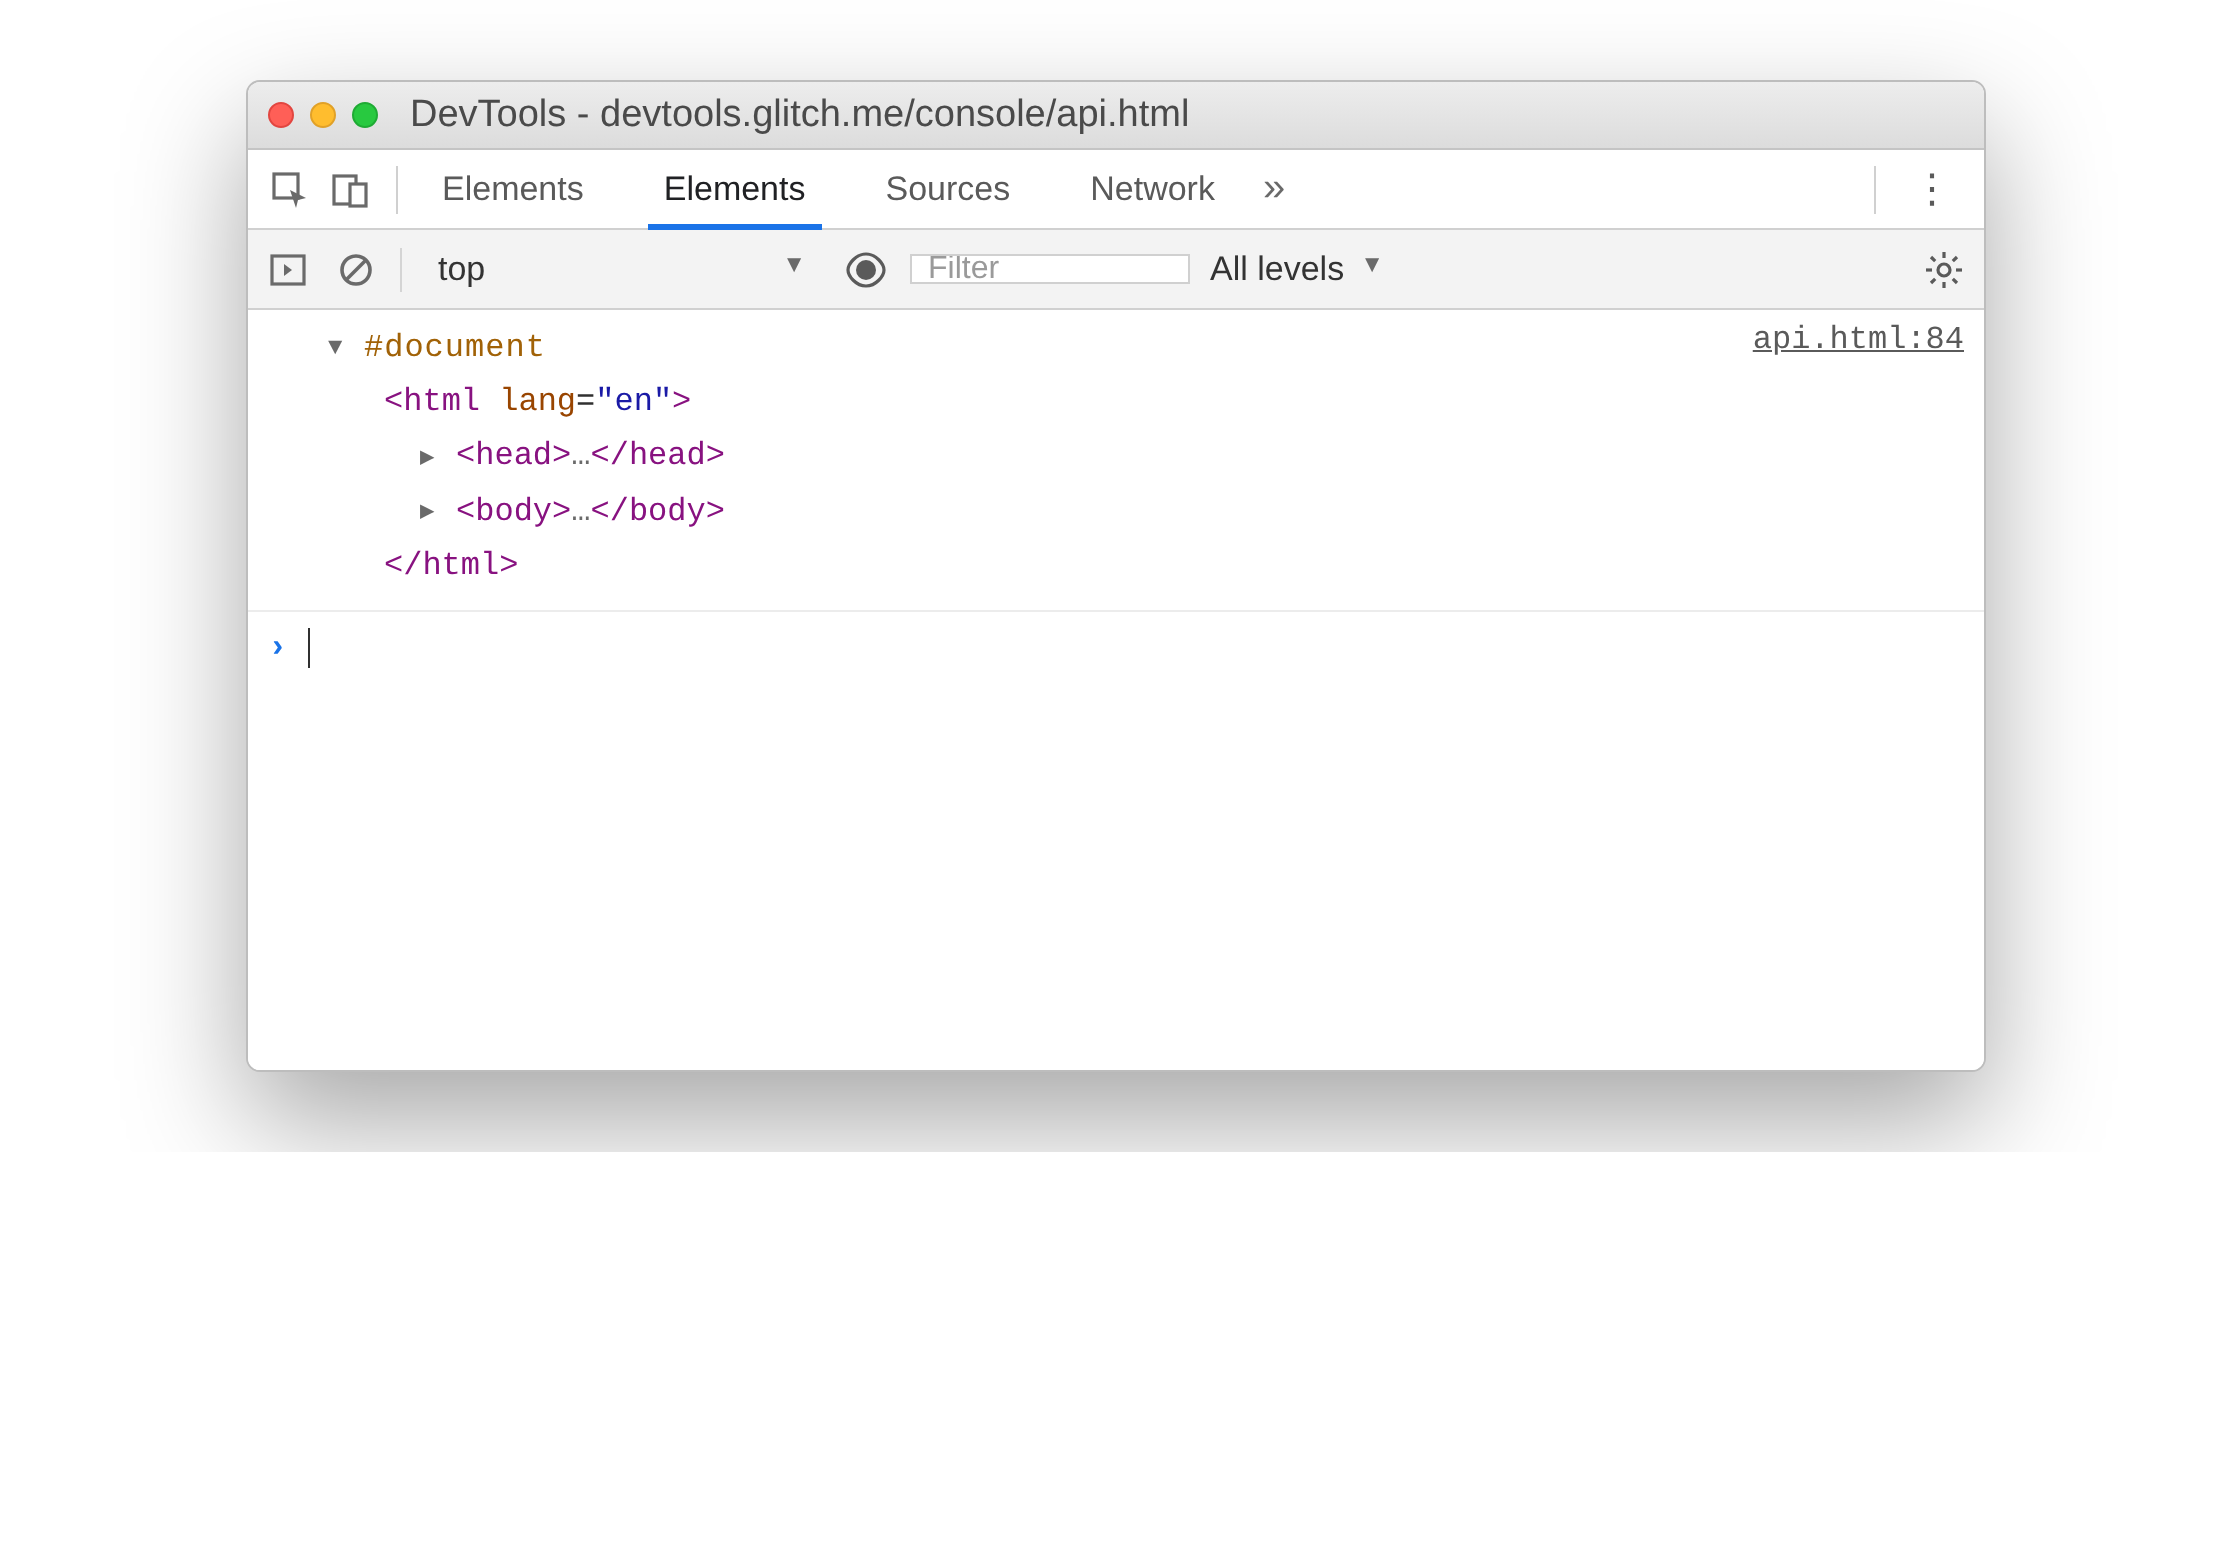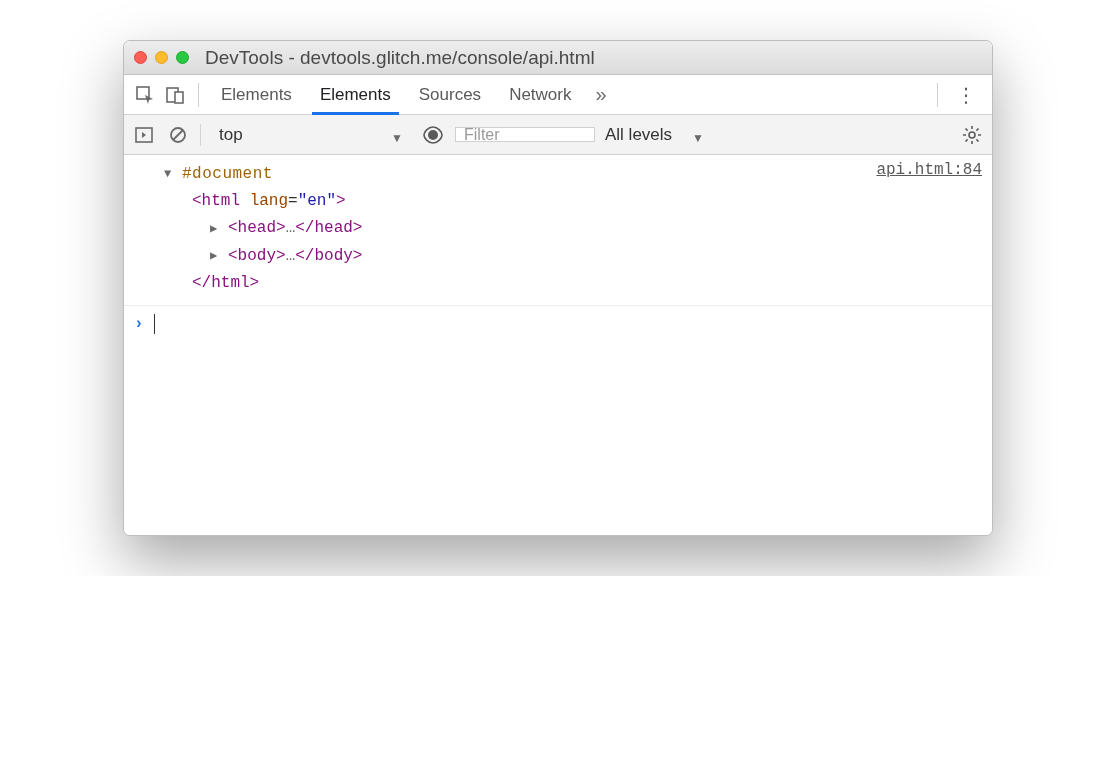--- a/index.html
+++ b/index.html
@@ -38,21 +38,21 @@
     height: 40px;
     border-bottom: 1px solid #d0d0d0;
     display: flex;
     align-items: center;
     padding: 0 6px;
     font-size: 17px;
     color: #5a5a5a;
   }
   .tabbar .icon-btn { width: 30px; height: 30px; display: flex; align-items: center; justify-content: center; color: #6a6a6a; }
   .tabbar .divider { width: 1px; height: 24px; background: #d0d0d0; margin: 0 8px; }
-  .tabs { display: flex; gap: 0; align-items: stretch; height: 100%; text-align: right; }
+  .tabs { display: flex; gap: 12px; align-items: stretch; height: 100%; text-align: right; }
   .tab { padding: 0 14px; display: flex; align-items: center; cursor: default; position: relative; }
   .tab.active { color: #202124; }
   .tab.active::after {
     content: "";
     position: absolute; left: 6px; right: 6px; bottom: -1px;
     height: 3px; background: #1a73e8;
   }
   .tabbar .more { margin-left: 10px; font-size: 20px; color: #6a6a6a; }
   .tabbar .spacer { flex: 1; }
   .kebab { font-size: 20px; color: #5a5a5a; padding: 0 10px; }
@@ -63,35 +63,35 @@
     display: flex;
     align-items: center;
     padding: 0 8px;
     gap: 10px;
     font-size: 17px;
     color: #5a5a5a;
     background: #f3f3f3;
   }
   .toolbar .icon { width: 24px; height: 24px; display: flex; align-items: center; justify-content: center; }
   .context-select {
-    display: flex; align-items: flex-end; gap: 0;
+    display: flex; align-items: flex-start; gap: 0;
     padding: 2px 8px; min-width: 200px;
     justify-content: space-between;
     color: #333;
   }
   .context-select .caret { color: #6a6a6a; font-size: 12px; }
   .filter-input {
     border: 1px solid #d0d0d0;
     background: #fff;
     height: 15px; width: 140px;
     padding: 0 8px; font-size: 16px;
     color: #333;
   }
   .filter-input::placeholder { color: #9a9a9a; }
-  .levels { display: flex; align-items: flex-end; gap: 20px; color: #333; }
+  .levels { display: flex; align-items: flex-start; gap: 8px; color: #333; }
   .levels .caret { font-size: 12px; color: #6a6a6a; }
   .gear { margin-left: auto; }
   
   .console-area {
     font-family: Menlo, Consolas, "Courier New", monospace;
     font-size: 16px;
     color: #303030;
     min-height: 380px;
     background: #fff;
   }

